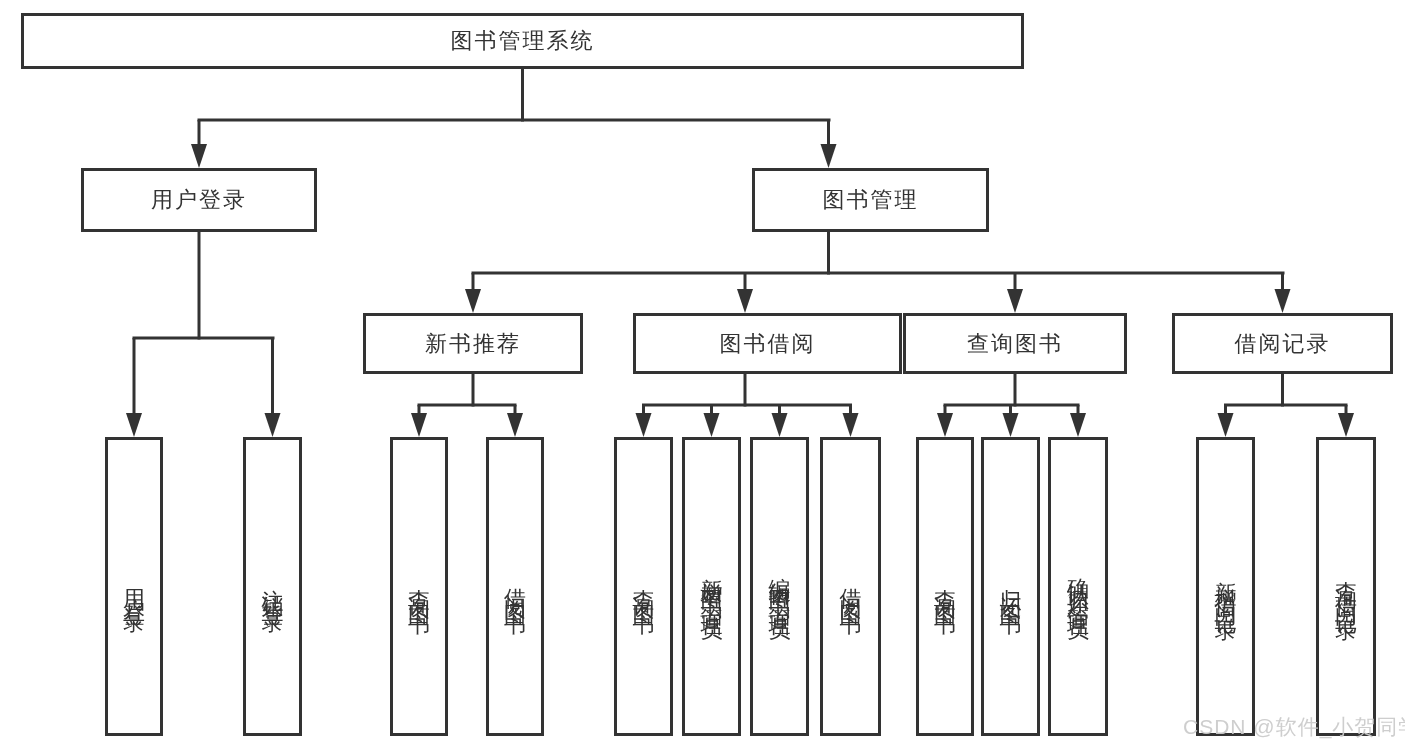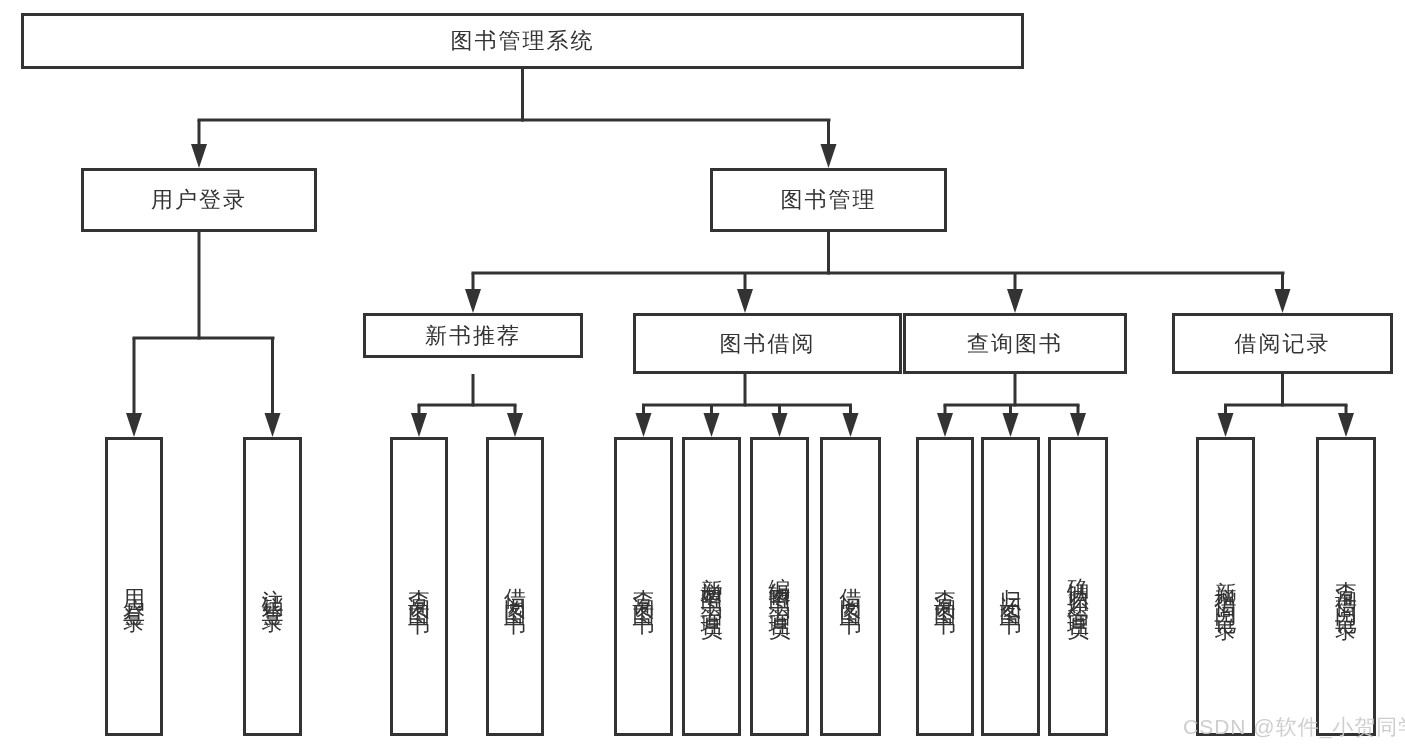--- a/index.html
+++ b/index.html
@@ -109,25 +109,25 @@
     </g>
   </svg>
 
   <div class="node" style="left:21px;top:13px;width:1003px;height:56px;">
     <span class="hlabel">图书管理系统</span>
   </div>
 
   <div class="node" style="left:81px;top:168px;width:236px;height:64px;">
     <span class="hlabel">用户登录</span>
   </div>
-  <div class="node" style="left:710px;top:168px;width:237px;height:64px;">
+  <div class="node" style="left:752px;top:168px;width:237px;height:64px;">
     <span class="hlabel">图书管理</span>
   </div>
 
-  <div class="node" style="left:363px;top:313px;width:220px;height:45px;">
+  <div class="node" style="left:363px;top:313px;width:220px;height:61px;">
     <span class="hlabel">新书推荐</span>
   </div>
   <div class="node" style="left:633px;top:313px;width:269px;height:61px;">
     <span class="hlabel">图书借阅</span>
   </div>
   <div class="node" style="left:903px;top:313px;width:224px;height:61px;">
     <span class="hlabel">查询图书</span>
   </div>
   <div class="node" style="left:1172px;top:313px;width:221px;height:61px;">
     <span class="hlabel">借阅记录</span>

